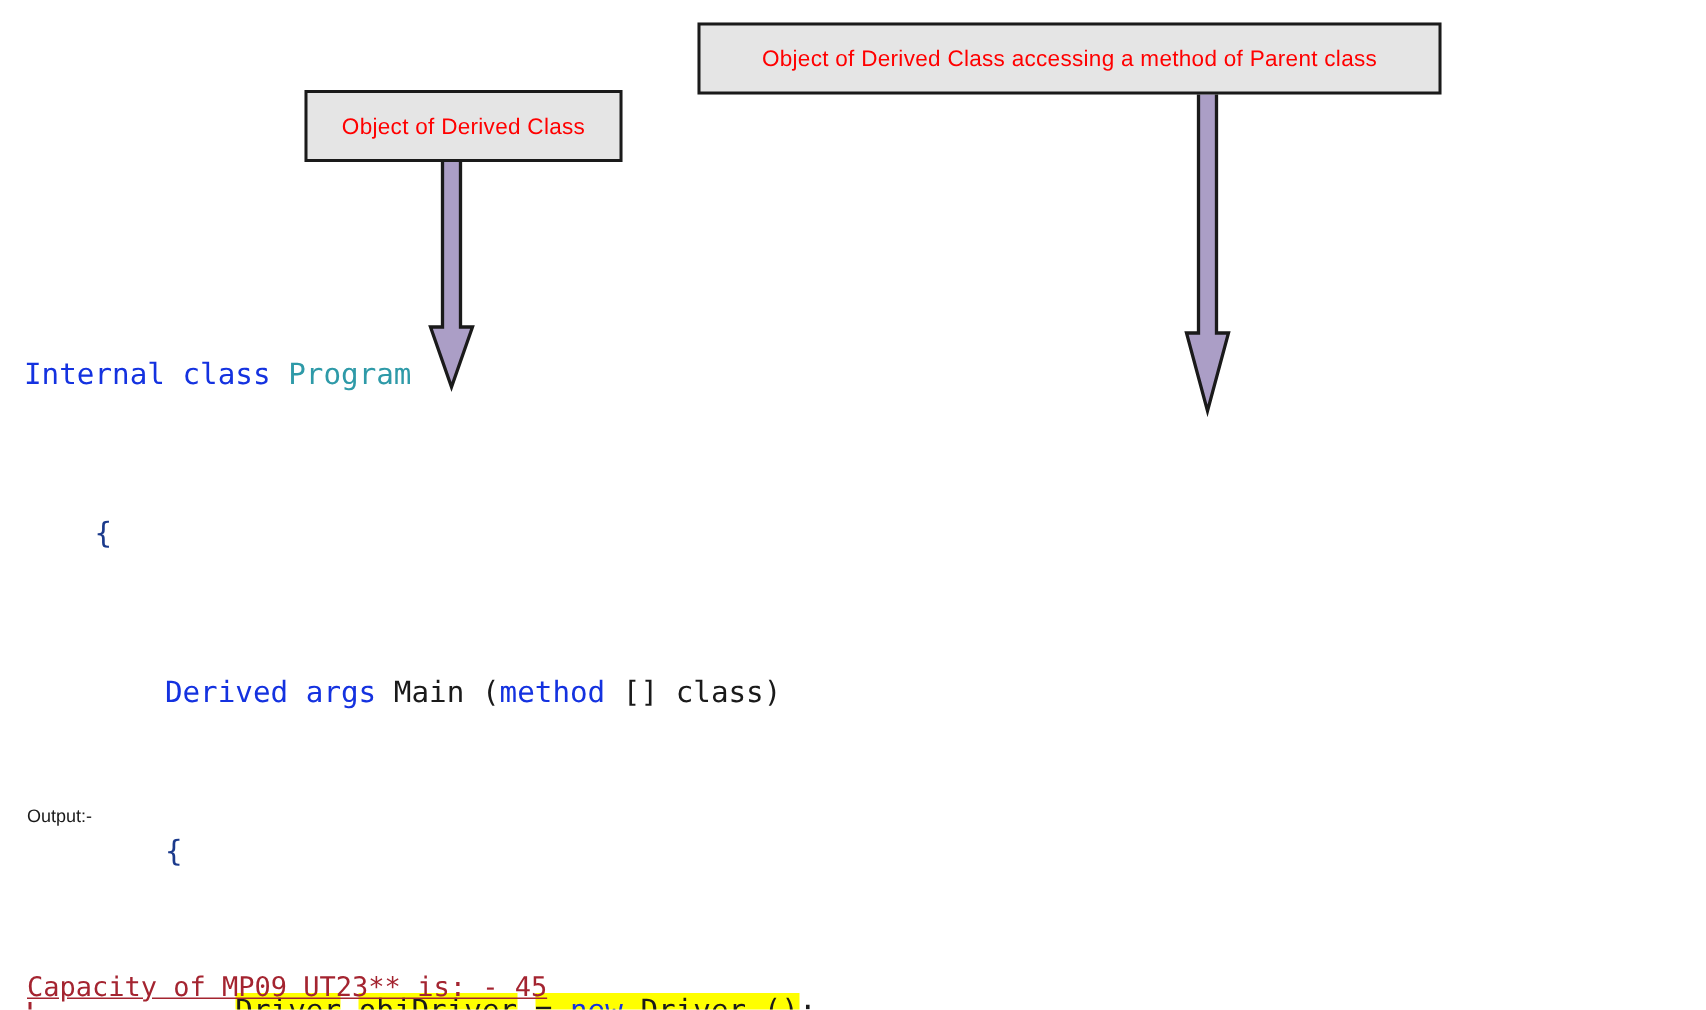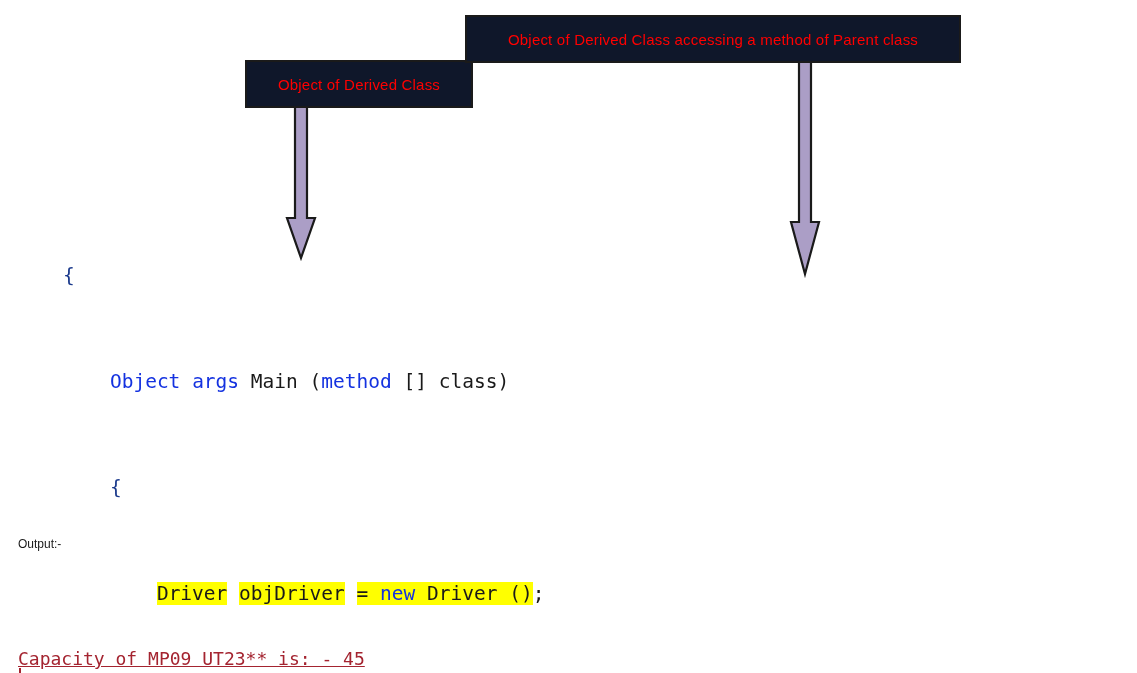--- a/index.html
+++ b/index.html
@@ -12,35 +12,35 @@
     height: 673px;
     position: relative;
     overflow: hidden;
     font-family: "Liberation Sans", sans-serif;
   }
 
   
   .callout {
     position: absolute;
     box-sizing: border-box;
-    background: #0f172a;
+    background: #e5e5e5;
     border: 2px solid #1a1a1a;
     display: flex;
     align-items: center;
     justify-content: center;
     color: #ff0000;
     font-family: "Liberation Sans", sans-serif;
     font-size: 15px;
     letter-spacing: .2px;
     white-space: nowrap;
     z-index: 6;
   }
   #callout-derived-object {
     left: 203px;  top: 60px;
-    width: 228px; height: 48px; margin-left: 42px;
+    width: 212px; height: 48px;
   }
   #callout-parent-method {
     left: 465px;  top: 15px;
     width: 496px; height: 48px;
   }
 
   
   .arrow {
     position: absolute;
     z-index: 5;
@@ -116,24 +116,25 @@
 <svg class="arrow" id="arrow-derived-object" width="34" height="158" viewBox="0 0 34 158" aria-hidden="true">
   <polygon points="11,2 23,2 23,114 31,114 17,154 3,114 11,114" fill="#ab9ec6" stroke="#1a1a1a" stroke-width="2.2" stroke-linejoin="miter"></polygon>
 </svg>
 
 <svg class="arrow" id="arrow-parent-method" width="34" height="220" viewBox="0 0 34 220" aria-hidden="true">
   <polygon points="11,2 23,2 23,163 31,163 17,215 3,163 11,163" fill="#ab9ec6" stroke="#1a1a1a" stroke-width="2.2" stroke-linejoin="miter"></polygon>
 </svg>
 
 <div id="code-block">
 
+  <span class="ln"><span class="kw">Internal</span><span> </span><span class="kw">class</span><span> </span><span class="type">Program</span></span>
 
   <span class="ln"><span class="brace">    {</span></span>
 
-  <span class="ln"><span>        </span><span class="kw">Object</span><span> </span><span class="kw">args</span><span> </span><span class="plain">Main</span><span class="plain"> (</span><span class="kw">method</span><span class="plain"> [] class)</span></span>
+  <span class="ln"><span>        </span><span class="kw">Derived</span><span> </span><span class="kw">args</span><span> </span><span class="plain">Main</span><span class="plain"> (</span><span class="kw">method</span><span class="plain"> [] class)</span></span>
 
   <span class="ln"><span class="brace">        {</span></span>
 
   <span class="ln"><span>            </span><span class="hl-yellow">Driver</span><span> </span><span class="hl-yellow">objDriver</span><span> </span><span class="hl-yellow"><span>= </span><span class="kw">new</span><span> Driver ()</span></span><span class="plain">;</span></span>
 
   
 
   
 
   

